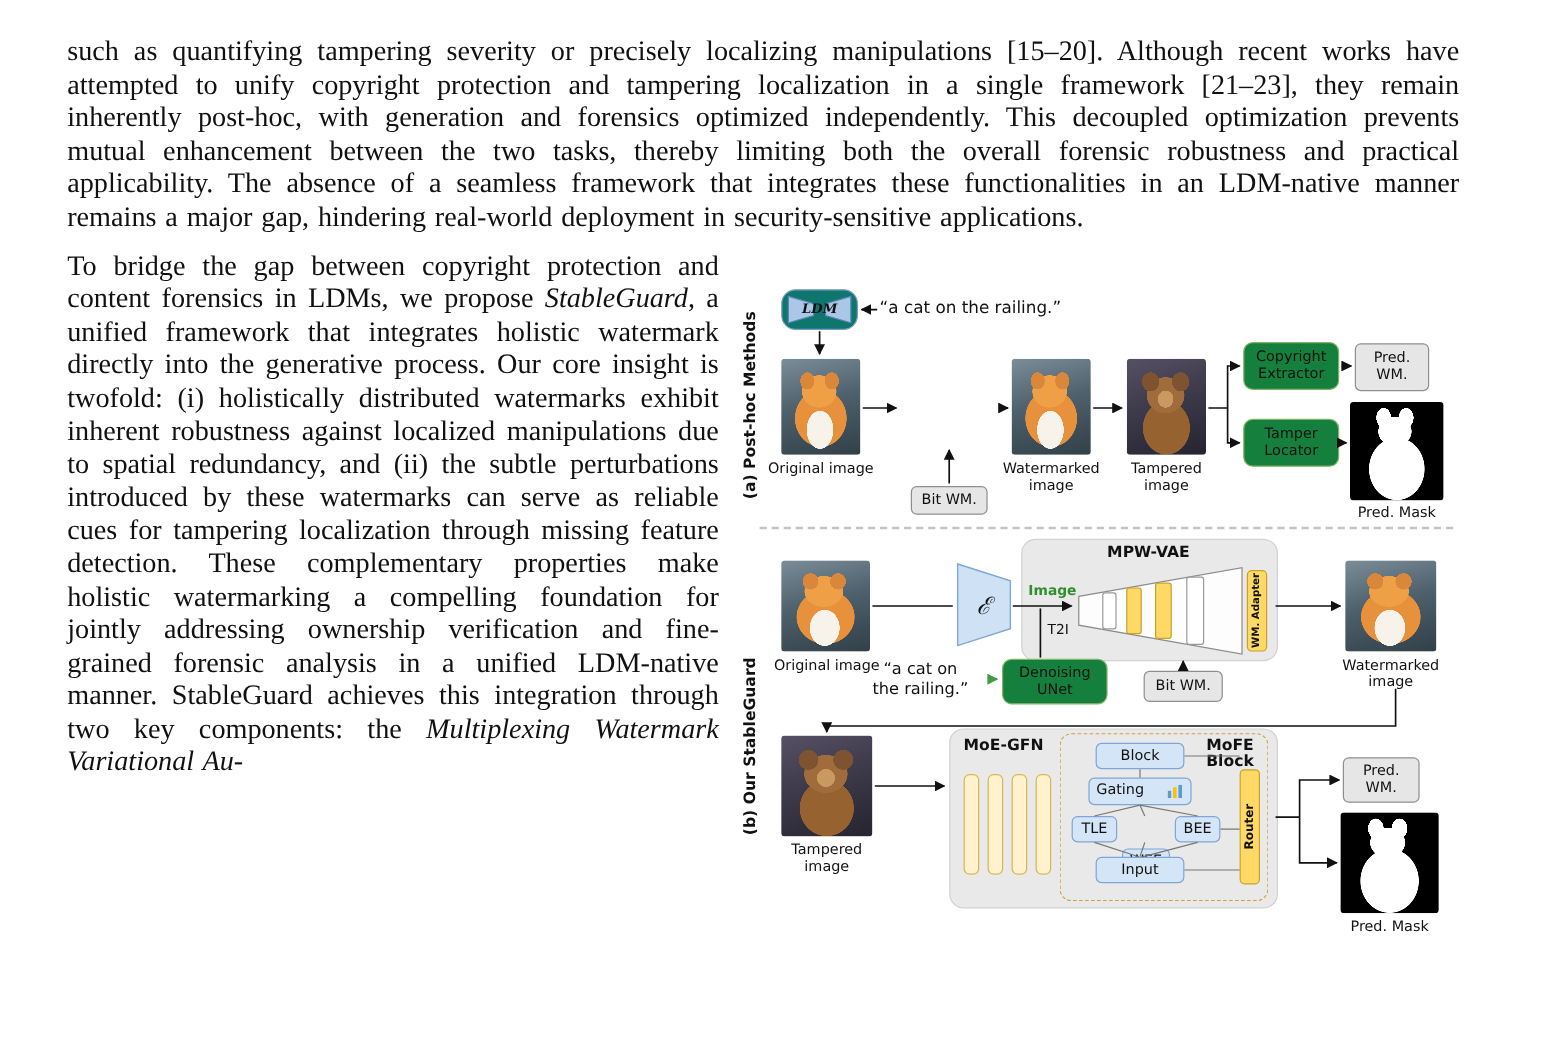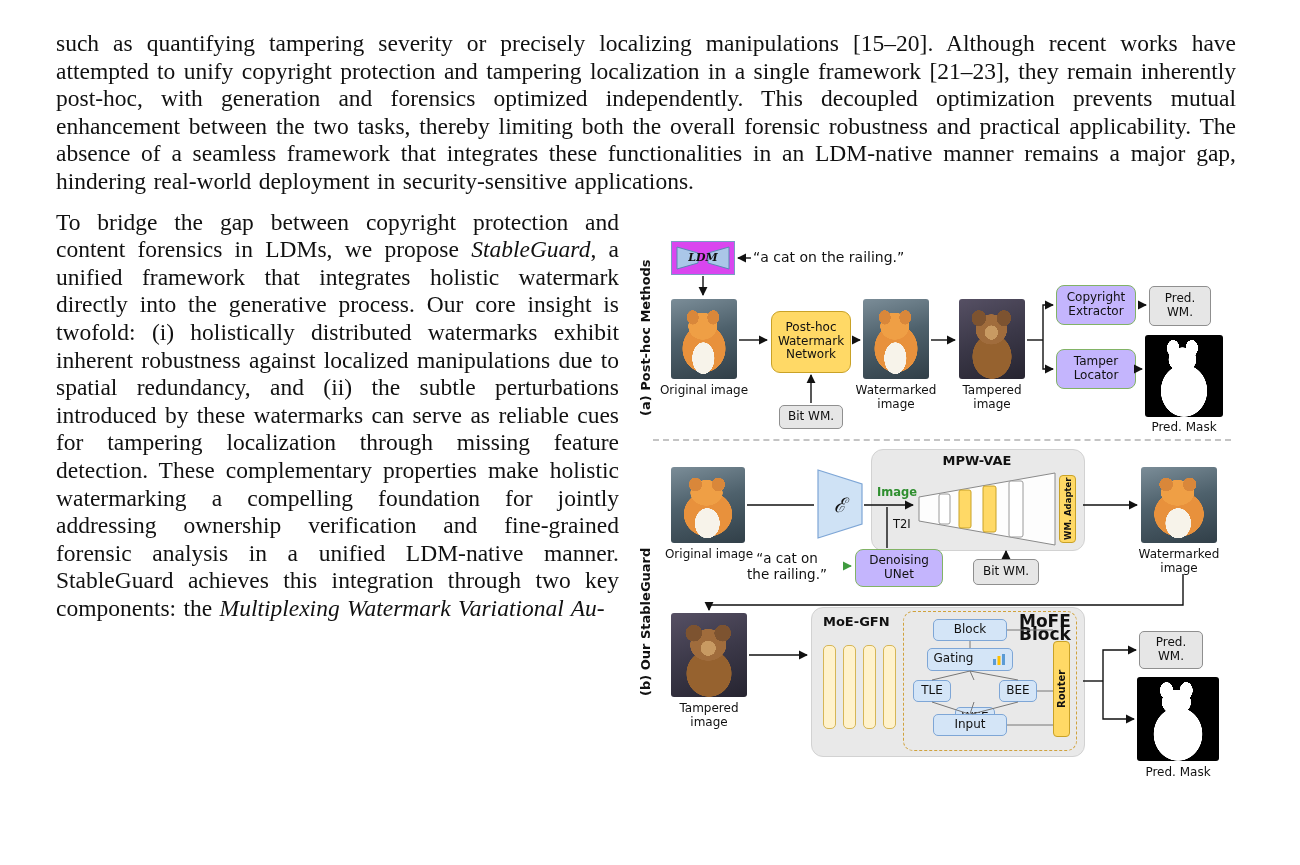--- a/index.html
+++ b/index.html
@@ -1,28 +1,28 @@
 <!DOCTYPE html>
 <html><head>
 <meta charset="utf-8">
 <style>
   html,body{margin:0;padding:0;}
   body{width:1300px;height:865px;overflow:hidden;background:#ffffff;color:#111;}
-  .page{padding:30px 64px 0 56px;}
+  .page{padding:30px 84px 0 56px;}
   .body-text{font-family:"Liberation Serif",serif;font-size:23.5px;line-height:27.6px;text-align:justify;margin:0;word-spacing:1.5px;}
   .p2{margin-top:13px;}
   .it{font-style:italic;}
 
   .fig{position:relative;float:right;width:603px;height:565px;margin:8px 0 4px 14px;font-family:"DejaVu Sans",sans-serif;color:#111;}
   .abs{position:absolute;}
   .rot{position:absolute;writing-mode:vertical-rl;transform:rotate(180deg);font-weight:bold;font-size:13px;display:flex;align-items:center;justify-content:center;width:17px;}
   .caption{position:absolute;font-size:12px;line-height:14px;text-align:center;}
   .box{position:absolute;display:flex;align-items:center;justify-content:center;text-align:center;font-size:12px;line-height:13.5px;border-radius:6px;box-sizing:border-box;padding:2px;}
   .yellow{background:#ffd966;border:1px solid #c9a227;border-radius:9px;}
-  .green{background:#c4b5fd;border:1px solid #82b366;border-radius:8px;}
+  .green{background:#15803d;border:1px solid #82b366;border-radius:8px;}
   .grayb{background:#e6e6e6;border:1px solid #8f8f8f;border-radius:5px;}
   .blue{background:#d4e5f7;border:1px solid #7ea6d6;border-radius:5px;}
   .bigbox{position:absolute;background:#e9e9e9;border:1px solid #d2d2d2;border-radius:12px;}
   .mofe{position:absolute;border:1.6px dashed #d0a23c;border-radius:10px;}
   .ybar{position:absolute;width:13px;height:84px;background:#fff2cc;border:1px solid #d6b656;border-radius:5px;box-sizing:border-box;}
   .vstrip{position:absolute;background:#ffd966;border:1px solid #c9a227;border-radius:4px;box-sizing:border-box;display:flex;align-items:center;justify-content:center;writing-mode:vertical-rl;transform:rotate(180deg);font-weight:bold;}
   .figtitle{position:absolute;font-weight:bold;font-size:13px;}
   .prompt{position:absolute;font-size:14px;line-height:16px;}
   .lbl{position:absolute;font-size:12px;}
   .photo{position:absolute;border-radius:3px;}
@@ -40,21 +40,21 @@
     radial-gradient(ellipse 24% 19% at 49% 38%, #a06c3c 0 98%, transparent 100%),
     radial-gradient(ellipse 30% 28% at 50% 72%, #96622f 0 98%, transparent 100%),
     linear-gradient(160deg,#565064 0%,#3b3848 50%,#262430 100%);}
   .photo-mask{background:
     radial-gradient(ellipse 8% 10% at 36% 16%, #fff 0 98%, transparent 100%),
     radial-gradient(ellipse 8% 10% at 60% 16%, #fff 0 98%, transparent 100%),
     radial-gradient(ellipse 18% 15% at 48% 30%, #fff 0 98%, transparent 100%),
     radial-gradient(ellipse 30% 32% at 50% 68%, #fff 0 98%, transparent 100%),
     #000;}
   .divider{position:absolute;left:20px;top:222px;width:578px;border-top:2px dashed #c4c4c4;}
-  .ldm-icon{position:absolute;background:#d946ef;border:1px solid #7a9cc4;border-radius:0;box-sizing:border-box;}
+  .ldm-icon{position:absolute;background:#0f766e;border:1px solid #7a9cc4;border-radius:12px;box-sizing:border-box;}
   .ldm-label{position:absolute;inset:0;display:flex;align-items:center;justify-content:center;font:italic bold 11px "DejaVu Serif",serif;}
 </style>
 </head>
 <body>
 
 <div class="page">
 
   <p class="body-text">such as quantifying tampering severity or precisely localizing manipulations [15–20]. Although recent works have attempted to unify copyright protection and tampering localization in a single framework [21–23], they remain inherently post-hoc, with generation and forensics optimized independently. This decoupled optimization prevents mutual enhancement between the two tasks, thereby limiting both the overall forensic robustness and practical applicability. The absence of a seamless framework that integrates these functionalities in an LDM-native manner remains a major gap, hindering real-world deployment in security-sensitive applications.</p>
 
   <div>
@@ -69,21 +69,20 @@
           <polygon points="57,5 36,11 36,21 57,27" fill="#aac7e8" stroke="#5b87b5"></polygon>
         </svg>
         <span class="ldm-label">LDM</span>
       </div>
 
       <div class="prompt" style="left:120px;top:32px;width:210px">“a cat on the railing.”</div>
 
       <div class="photo photo-cat" style="left:38px;top:82px;width:66px;height:80px"></div>
       <div class="caption" style="left:26px;top:166px;width:90px">Original image</div>
 
-      <div class="box yellow" style="left:138px;top:94px;width:80px;height:62px">Post-hoc Watermark Network</div>
 
       <div class="box grayb" style="left:146px;top:188px;width:64px;height:24px">Bit WM.</div>
 
       <div class="photo photo-cat" style="left:230px;top:82px;width:66px;height:80px"></div>
       <div class="caption" style="left:218px;top:166px;width:90px">Watermarked image</div>
 
       <div class="photo photo-bear" style="left:326px;top:82px;width:66px;height:80px"></div>
       <div class="caption" style="left:314px;top:166px;width:90px">Tampered image</div>
 
       <div class="box green" style="left:423px;top:68px;width:80px;height:40px">Copyright Extractor</div>
@@ -136,21 +135,21 @@
 
       <div class="bigbox" style="left:178px;top:390px;width:272px;height:148px"></div>
       <div class="figtitle" style="left:190px;top:397px;width:90px">MoE-GFN</div>
 
       <div class="ybar" style="left:190px;top:428px"></div>
       <div class="ybar" style="left:210px;top:428px"></div>
       <div class="ybar" style="left:230px;top:428px"></div>
       <div class="ybar" style="left:250px;top:428px"></div>
 
       <div class="mofe" style="left:270px;top:394px;width:172px;height:138px"></div>
-      <div class="figtitle" style="left:386px;top:398px;width:52px;text-align:left;font-size:17px;line-height:13px">MoFE Block</div>
+      <div class="figtitle" style="left:386px;top:398px;width:52px;text-align:center;font-size:13px;line-height:13px">MoFE Block</div>
 
       <div class="box blue" style="left:300px;top:402px;width:74px;height:22px">Block</div>
 
       <div class="box blue" style="left:294px;top:431px;width:86px;height:23px;gap:20px">
         <span>Gating</span>
         <svg width="13" height="11" viewBox="0 0 13 11">
           <rect x="0" y="5" width="3" height="6" fill="#5b9bd5"></rect>
           <rect x="4.5" y="2" width="3" height="9" fill="#ffc000"></rect>
           <rect x="9" y="0" width="3" height="11" fill="#5b9bd5"></rect>
         </svg>

